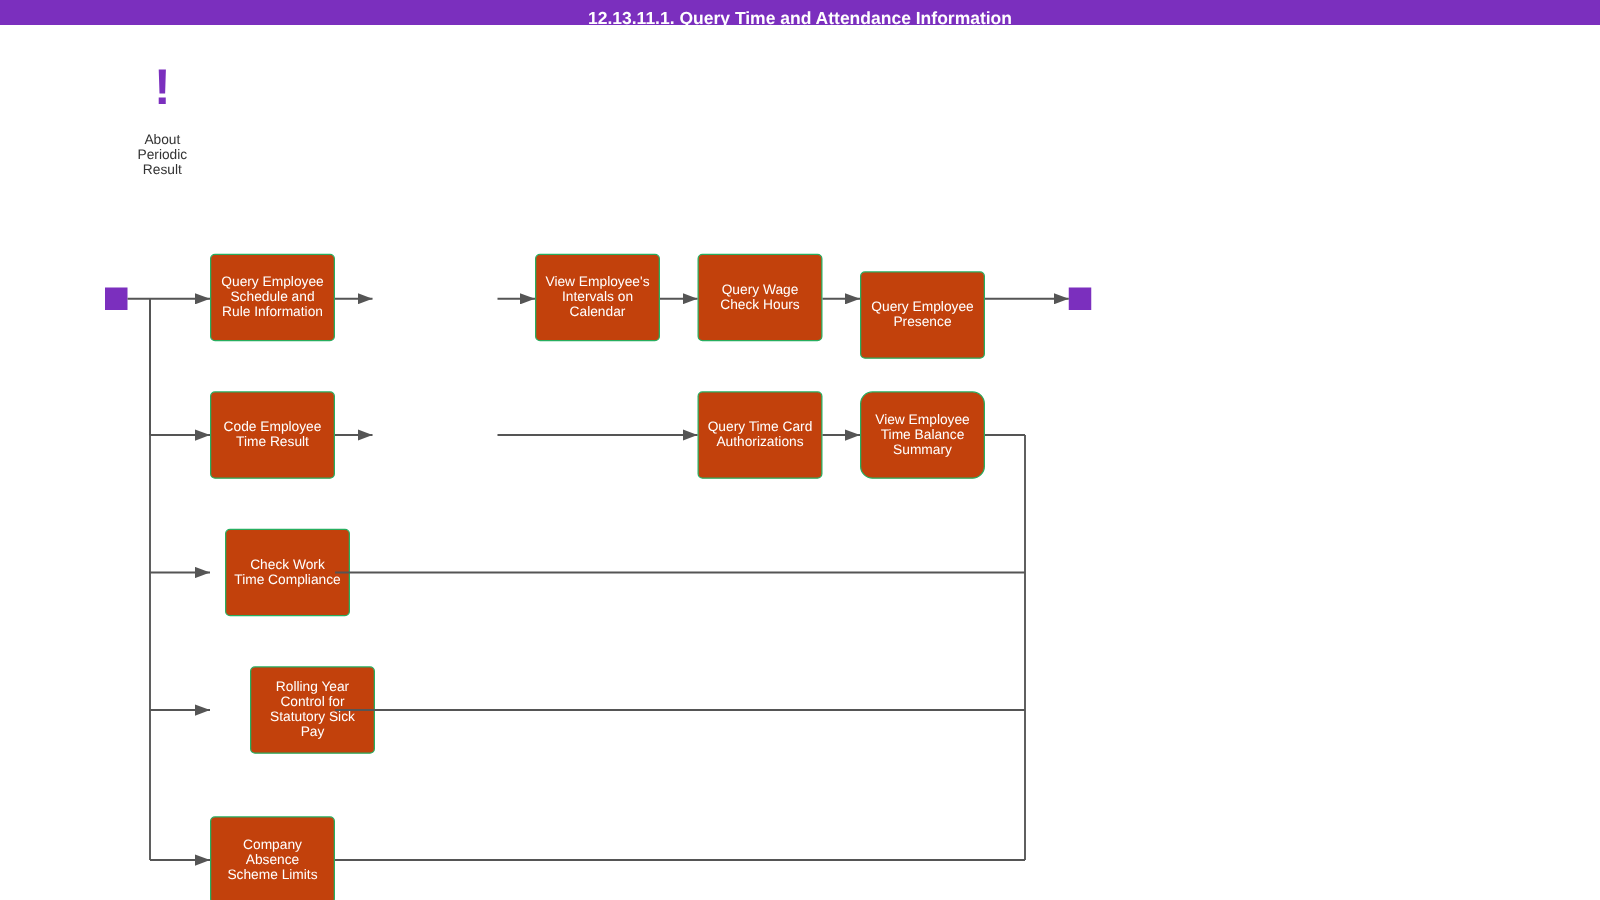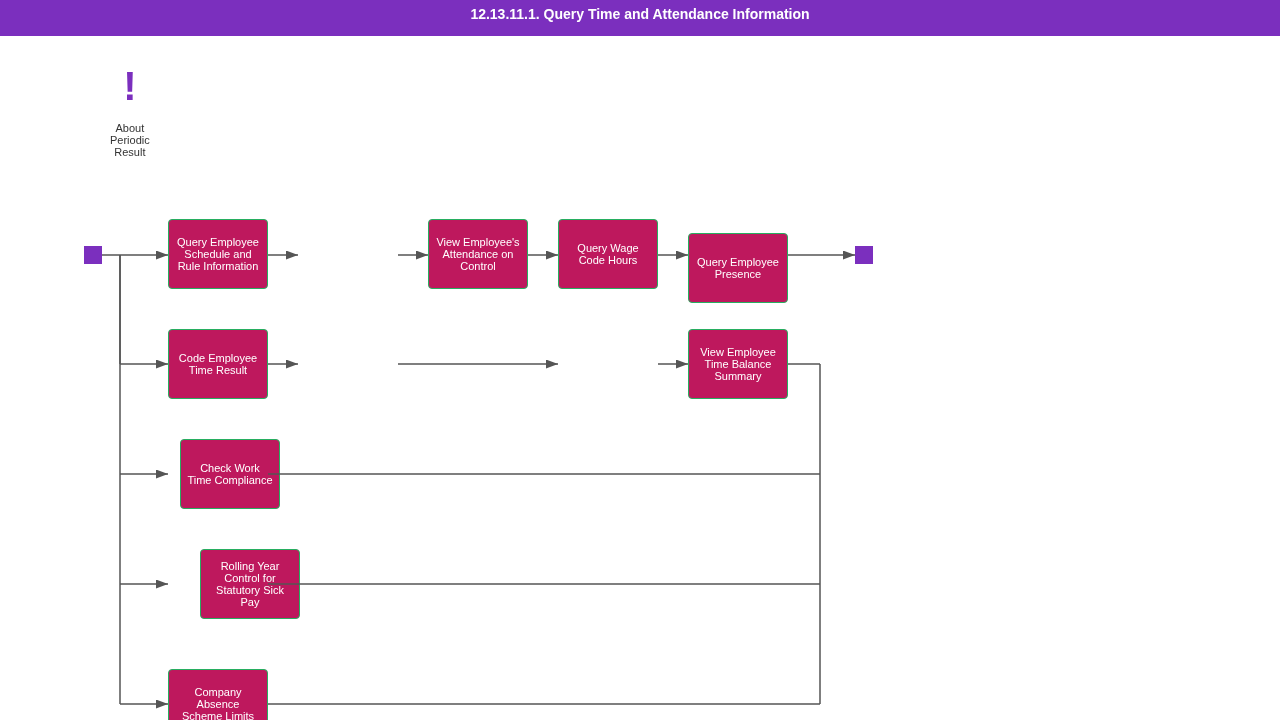--- a/index.html
+++ b/index.html
@@ -5,21 +5,21 @@
     * { box-sizing: border-box; margin: 0; padding: 0; }
     body { font-family: Arial, sans-serif; background: #fff; width: 1280px; height: 720px; overflow: hidden; }
 
     #header {
       background: #7B2FBE;
       color: white;
       text-align: center;
       padding: 6px 10px;
       font-size: 14px;
       font-weight: bold;
-      height: 36px;
+      height: 20px;
     }
 
     #content {
       position: relative;
       width: 1280px;
       height: 688px;
     }
 
     .about-box {
       position: absolute;
@@ -40,21 +40,21 @@
     .about-label {
       font-size: 11px;
       color: #333;
       text-align: center;
       margin-top: 16px;
     }
 
     
     .process-box {
       position: absolute;
-      background: #be185d;
+      background: #c2410c;
       border: 1px solid #27ae60;
       border-radius: 4px;
       color: white;
       font-size: 11px;
       text-align: center;
       padding: 8px 6px;
       display: flex;
       align-items: center;
       justify-content: center;
       width: 100px;
@@ -90,26 +90,27 @@
   <div class="about-box">
     <div class="exclamation">!</div>
     <div class="about-label">About<br>Periodic<br>Result</div>
   </div>
 
   <div class="purple-sq" style="left:84px; top:210px;"></div>
 
   <div class="purple-sq" style="left:855px; top:210px;"></div>
 
   <div class="process-box" style="left:168px; top:183px;">Query Employee Schedule and Rule Information</div>
-  <div class="process-box" style="left:428px; top:183px;">View Employee's Attendance on Control</div>
-  <div class="process-box" style="left:558px; top:183px;">Query Wage Code Hours</div>
+  <div class="process-box" style="left:428px; top:183px;">View Employee's Intervals on Calendar</div>
+  <div class="process-box" style="left:558px; top:183px;">Query Wage Check Hours</div>
   <div class="process-box" style="left:688px; top:197px;">Query Employee Presence</div>
 
   <div class="process-box" style="left:168px; top:293px;">Code Employee Time Result</div>
-  <div class="process-box" style="left:688px; top:293px;">View Employee Time Balance Summary</div>
+  <div class="process-box" style="left:558px; top:293px;">Query Time Card Authorizations</div>
+  <div class="process-box" style="left:688px; top:293px;border-radius:10px;">View Employee Time Balance Summary</div>
 
   <div class="process-box" style="left:180px; top:403px;">Check Work Time Compliance</div>
 
   <div class="process-box" style="left:168px; top:513px;margin-left:32px;">Rolling Year Control for Statutory Sick Pay</div>
 
   <div class="process-box" style="left:168px; top:633px;">Company Absence Scheme Limits</div>
 
   <svg id="arrows-svg">
     <defs>
       <marker id="arrowhead" markerWidth="8" markerHeight="6" refX="8" refY="3" orient="auto">

